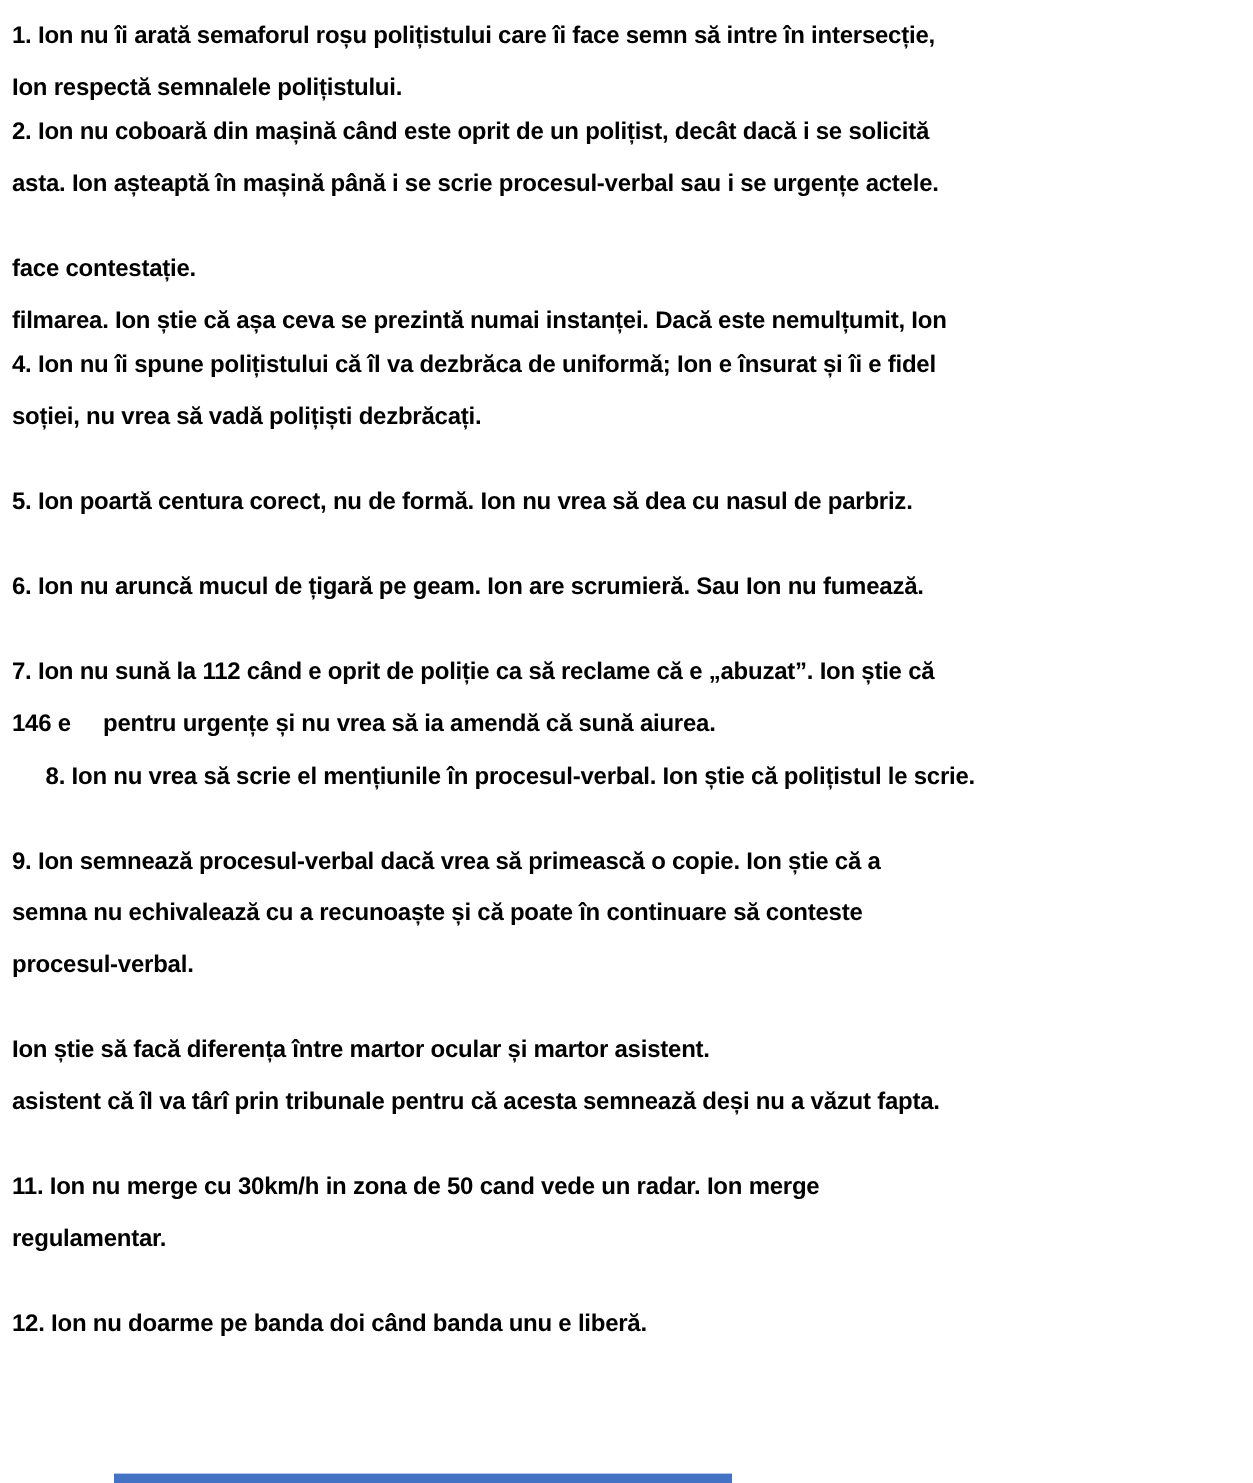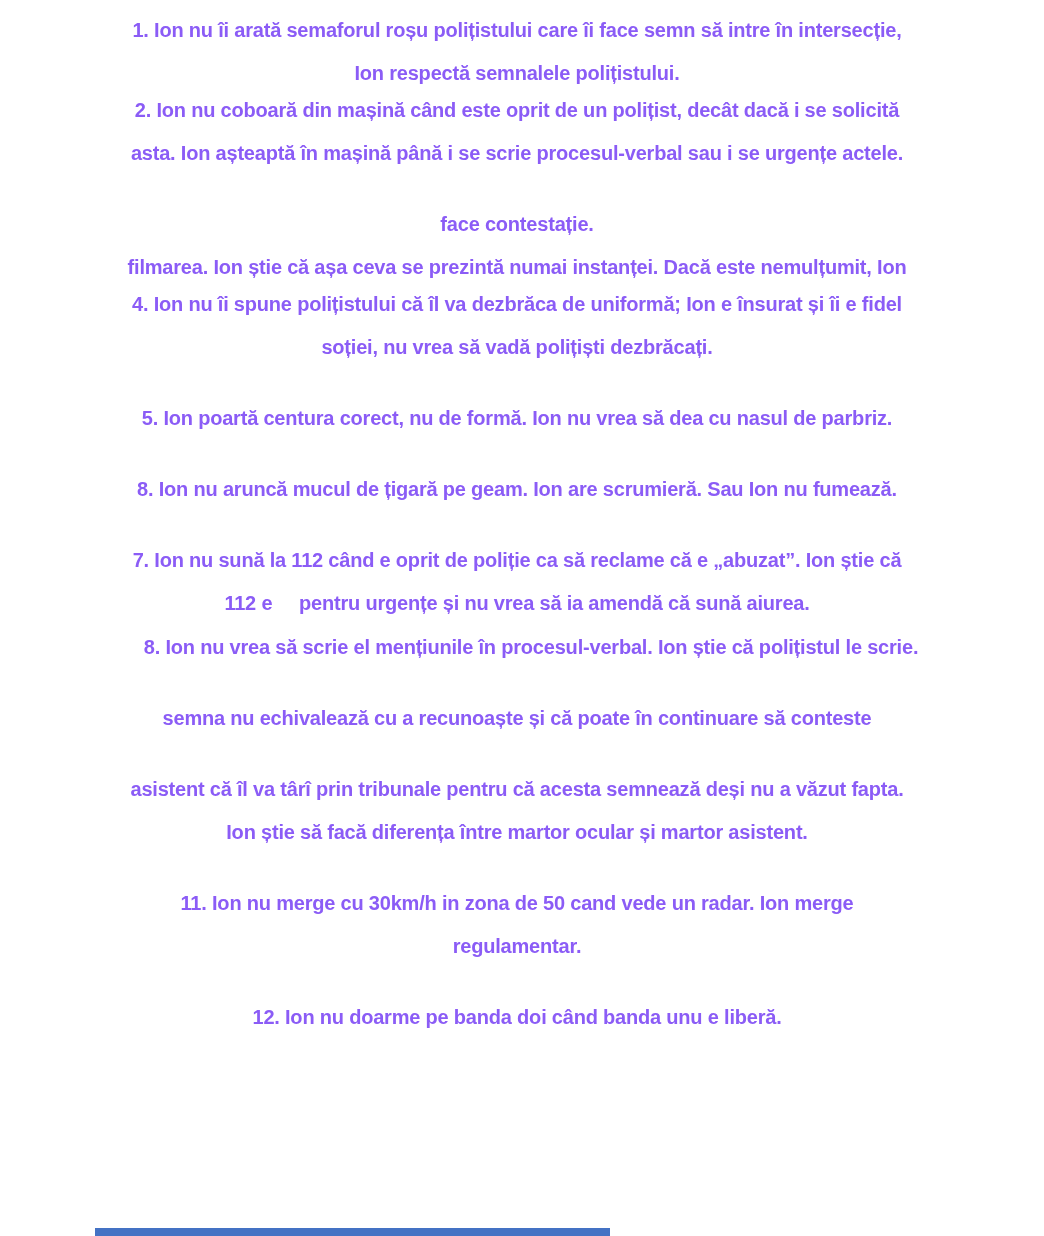--- a/index.html
+++ b/index.html
@@ -36,56 +36,58 @@
     position: absolute;
     left: 95px;
     bottom: 0;
     width: 515px;
     height: 8px;
   }
 </style>
 </head>
 <body style="background: rgb(255, 255, 255);">
 
-<div class="doc" style="color: #8b5cf6; text-align: center;">
+<div class="doc" style="color: #000000;">
     <div class="para sp-first">
       <div class="line">1. Ion nu îi arată semaforul roșu polițistului care îi face semn să intre în intersecție,</div>
       <div class="line">Ion respectă semnalele polițistului.</div>
     </div>
     <div class="para sp-tight">
       <div class="line">2. Ion nu coboară din mașină când este oprit de un polițist, decât dacă i se solicită</div>
       <div class="line">asta. Ion așteaptă în mașină până i se scrie procesul-verbal sau i se urgențe actele.</div>
     </div>
     <div class="para sp-large">
       <div class="line">face contestație.</div>
       <div class="line">filmarea. Ion știe că așa ceva se prezintă numai instanței. Dacă este nemulțumit, Ion</div>
     </div>
     <div class="para sp-tight">
       <div class="line">4. Ion nu îi spune polițistului că îl va dezbrăca de uniformă; Ion e însurat și îi e fidel</div>
       <div class="line">soției, nu vrea să vadă polițiști dezbrăcați.</div>
     </div>
     <div class="para sp-large">
       <div class="line">5. Ion poartă centura corect, nu de formă. Ion nu vrea să dea cu nasul de parbriz.</div>
     </div>
     <div class="para sp-large">
-      <div class="line">8. Ion nu aruncă mucul de țigară pe geam. Ion are scrumieră. Sau Ion nu fumează.</div>
+      <div class="line">6. Ion nu aruncă mucul de țigară pe geam. Ion are scrumieră. Sau Ion nu fumează.</div>
     </div>
     <div class="para sp-large">
       <div class="line">7. Ion nu sună la 112 când e oprit de poliție ca să reclame că e „abuzat”. Ion știe că</div>
-      <div class="line">112 e     pentru urgențe și nu vrea să ia amendă că sună aiurea.</div>
+      <div class="line">146 e     pentru urgențe și nu vrea să ia amendă că sună aiurea.</div>
     </div>
     <div class="para sp-none">
       <div class="line">8. Ion nu vrea să scrie el mențiunile în procesul-verbal. Ion știe că polițistul le scrie.</div>
     </div>
     <div class="para sp-large">
+      <div class="line">9. Ion semnează procesul-verbal dacă vrea să primească o copie. Ion știe că a</div>
       <div class="line">semna nu echivalează cu a recunoaște și că poate în continuare să conteste</div>
+      <div class="line">procesul-verbal.</div>
     </div>
     <div class="para sp-large">
+      <div class="line">Ion știe să facă diferența între martor ocular și martor asistent.</div>
       <div class="line">asistent că îl va târî prin tribunale pentru că acesta semnează deși nu a văzut fapta.</div>
-      <div class="line">Ion știe să facă diferența între martor ocular și martor asistent.</div>
     </div>
     <div class="para sp-large">
       <div class="line">11. Ion nu merge cu 30km/h in zona de 50 cand vede un radar. Ion merge</div>
       <div class="line">regulamentar.</div>
     </div>
     <div class="para sp-large">
       <div class="line">12. Ion nu doarme pe banda doi când banda unu e liberă.</div>
     </div>
   </div>
 <div class="bottom-bar" style="background: rgb(68, 114, 196);"></div>

